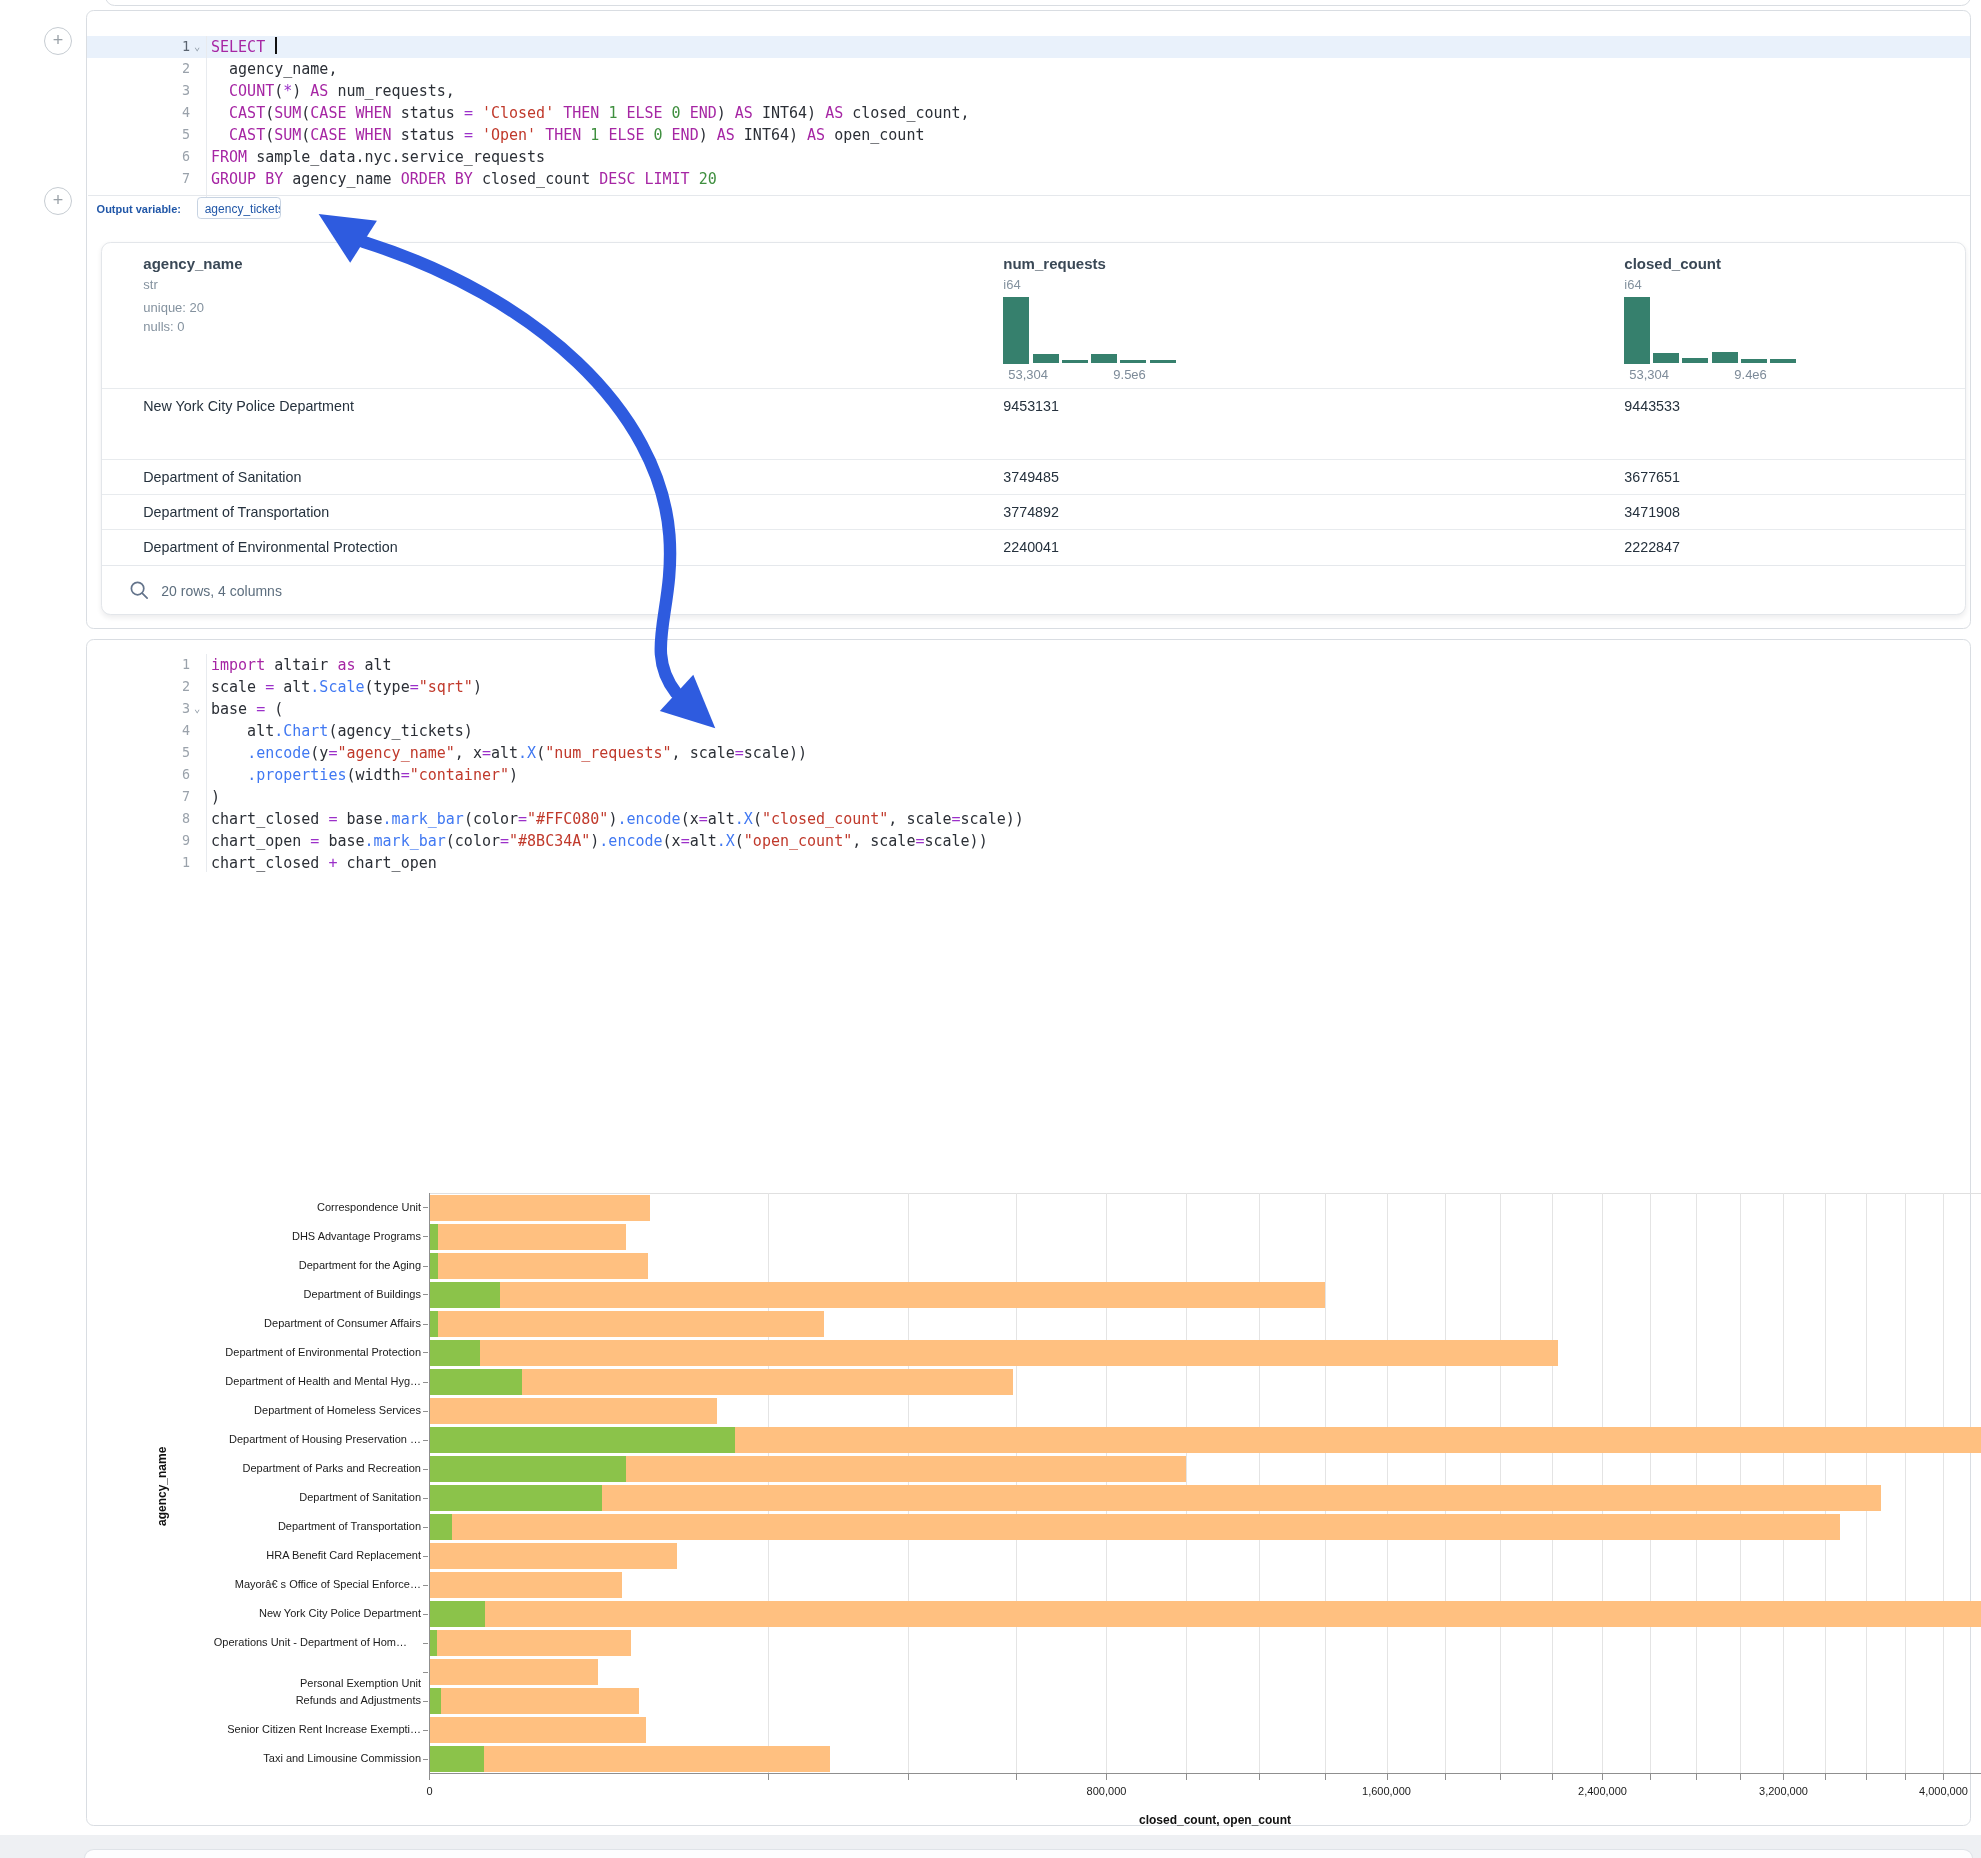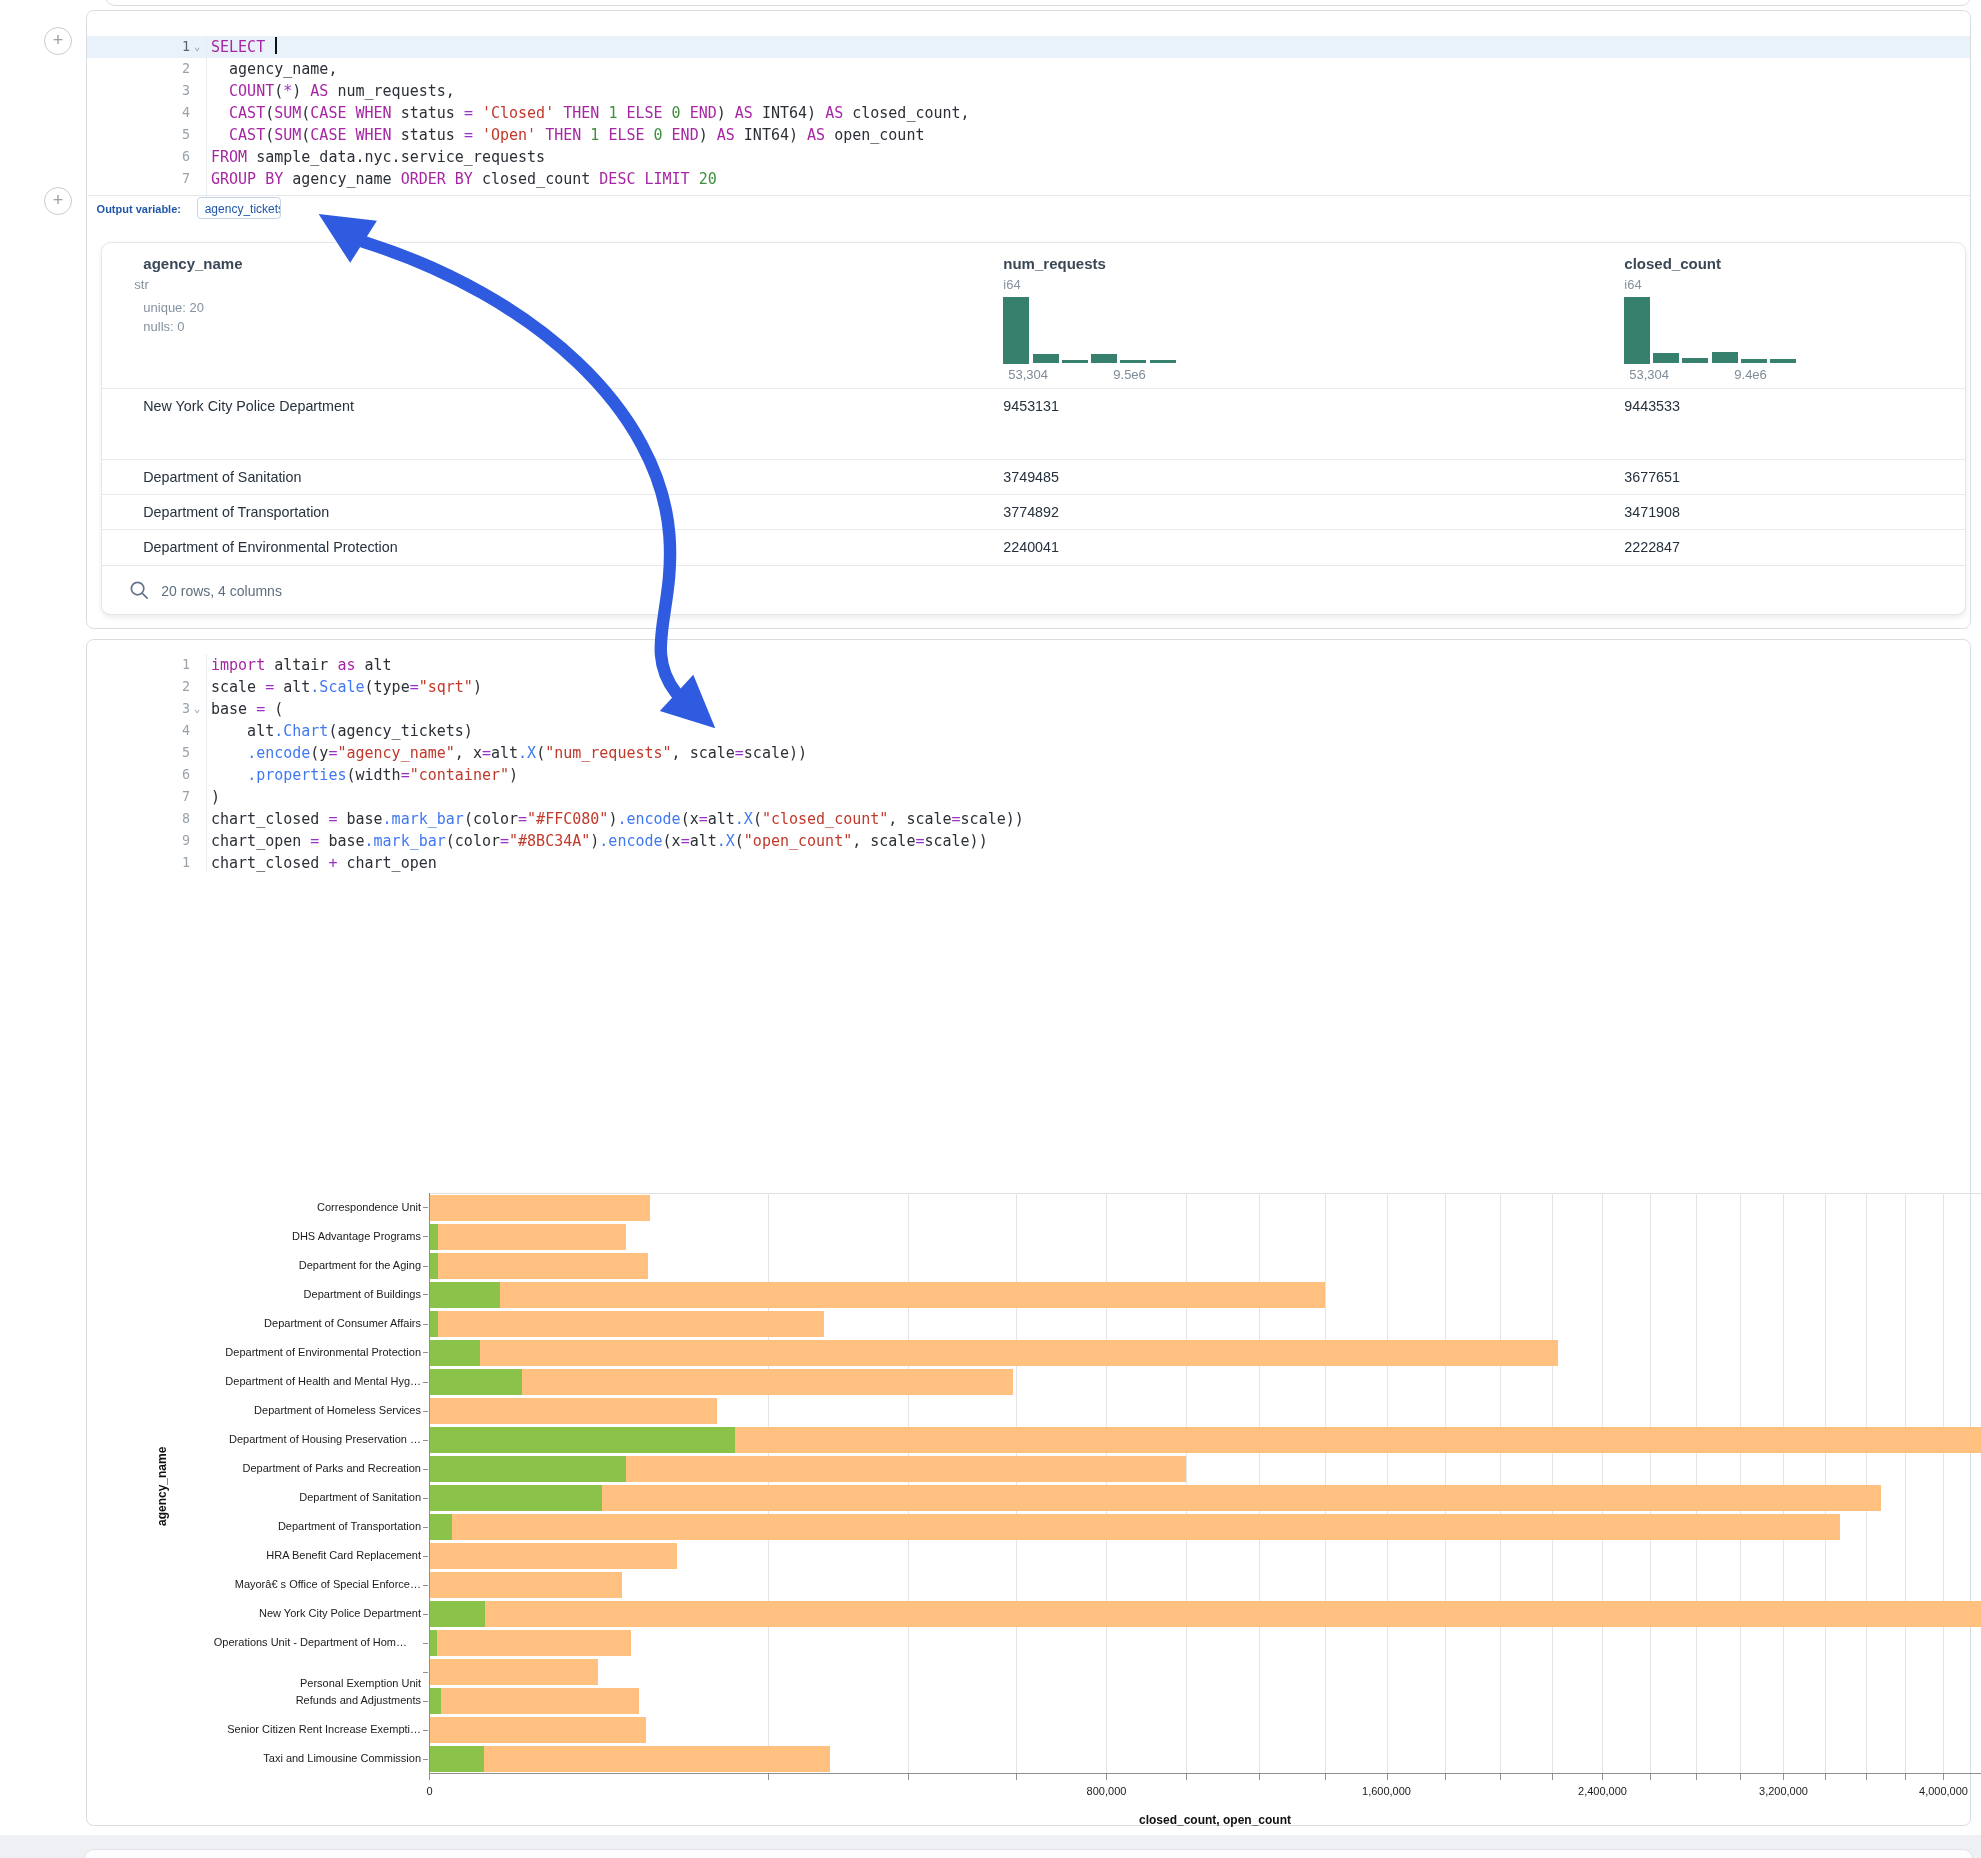--- a/index.html
+++ b/index.html
@@ -74,21 +74,21 @@
       </div>
     <div class="gutter-line" style="top:25px;height:161px;"></div>
     <div class="divider" style="left:1px;top:184px;width:1882px;"></div>
 
     <div class="ov-label" style="left:9.6px;top:192px;">Output variable:</div>
     <div class="ov-pill" style="left:110px;top:186px;">agency_tickets</div>
 
     <div class="inner-card" style="left:14.3px;top:231px;width:1865px;height:373px;overflow:hidden;">
       <div id="table-header" style="position:absolute;left:0;top:0;width:100%;height:145px;">
           <div class="col-title" style="left:41px;top:12.4px;">agency_name</div>
-          <div class="col-type" style="left:32px;top:34px;">str</div>
+          <div class="col-type" style="left:41px;top:34px;">str</div>
           <div class="col-stat" style="left:41px;top:57px;">unique: 20</div>
           <div class="col-stat" style="left:41px;top:76px;">nulls: 0</div>
           <div class="col-title" style="left:901px;top:12.4px;">num_requests</div>
           <div class="col-type" style="left:901px;top:34px;">i64</div>
           <div class="hist-bar" style="left:901px;top:54px;width:26px;height:67px;"></div>
           <div class="hist-bar" style="left:931px;top:111px;width:26px;height:9.6px;"></div>
           <div class="hist-bar" style="left:960px;top:117px;width:26px;height:3.8px;"></div>
           <div class="hist-bar" style="left:989px;top:111px;width:26px;height:9.6px;"></div>
           <div class="hist-bar" style="left:1018px;top:117px;width:26px;height:3.8px;"></div>
           <div class="hist-bar" style="left:1048px;top:117px;width:26px;height:3.8px;"></div>

